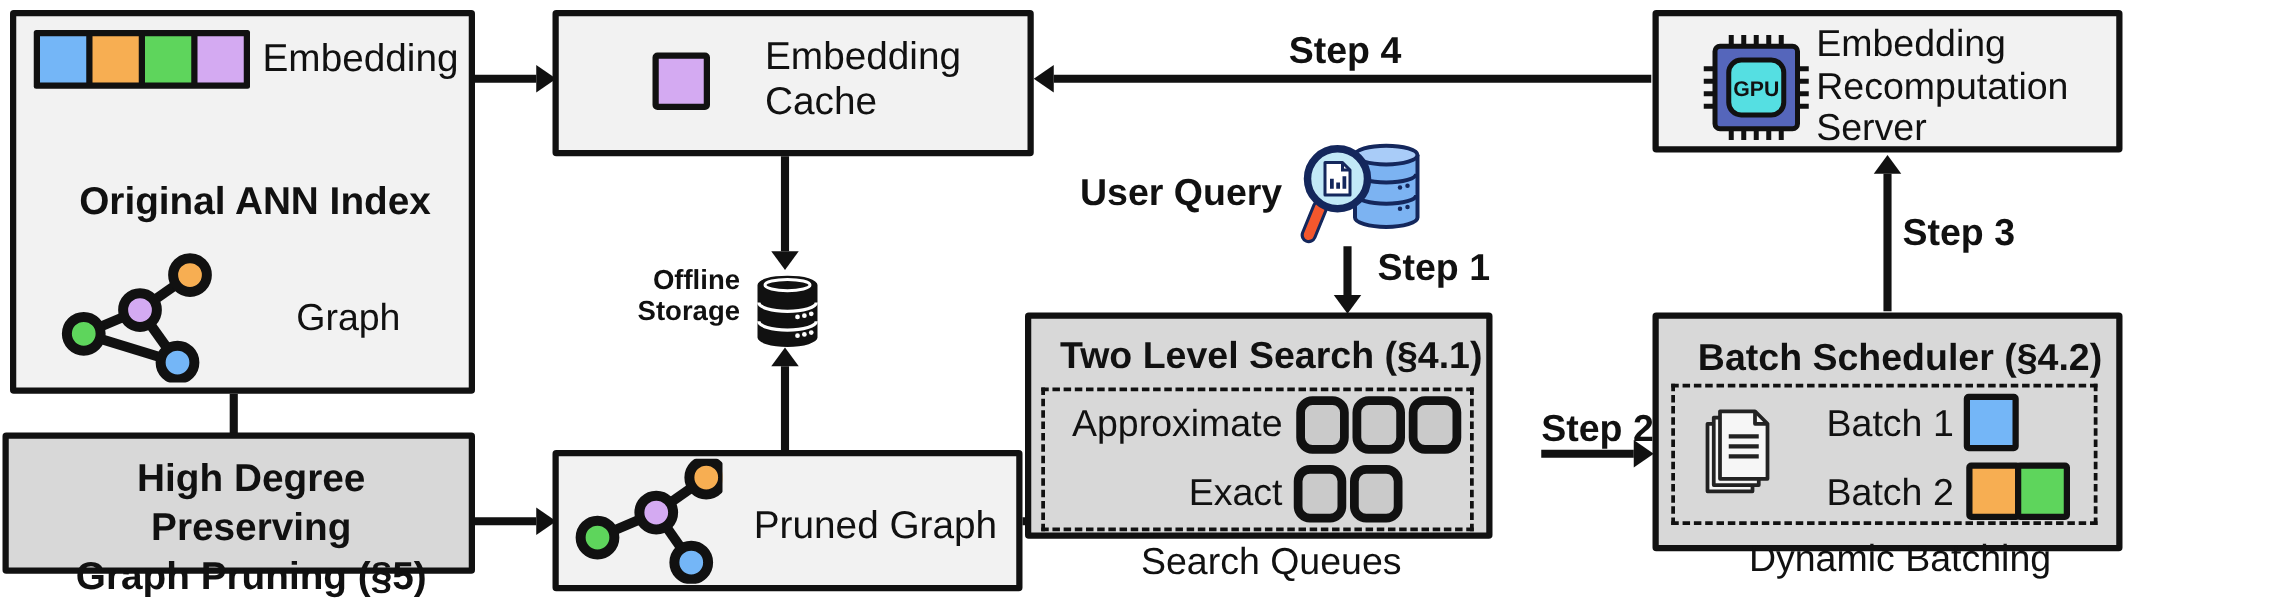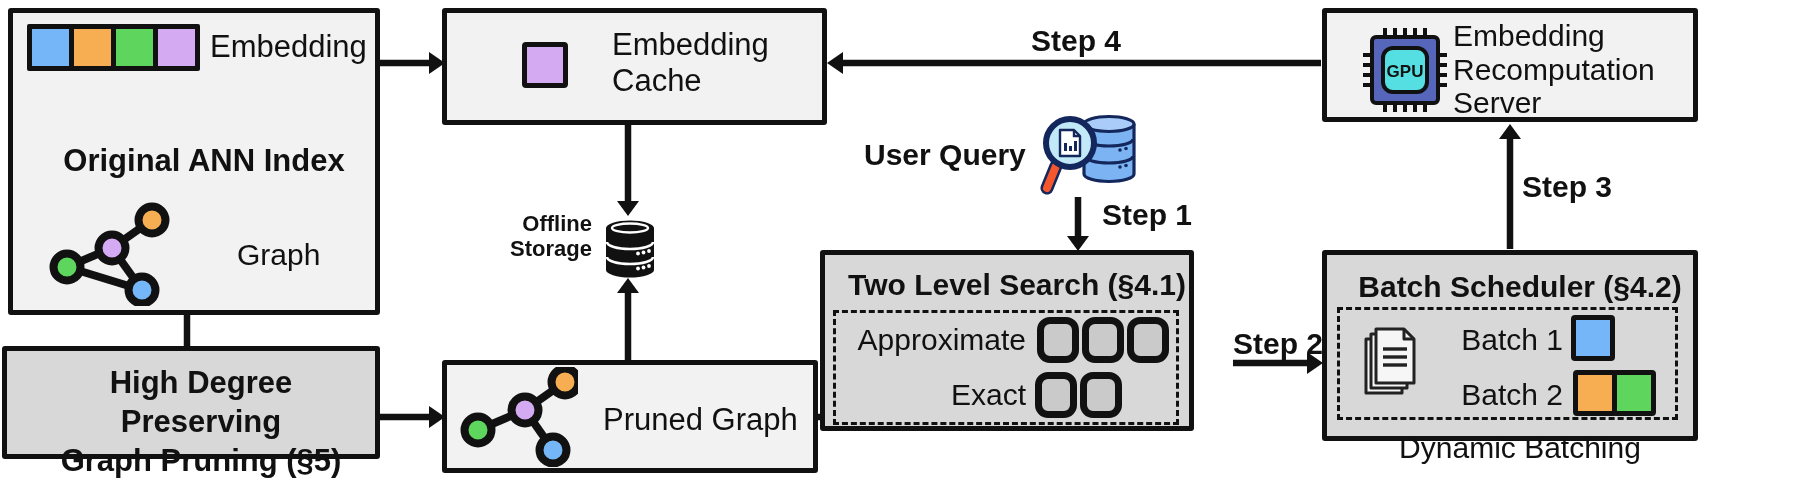--- a/index.html
+++ b/index.html
@@ -194,20 +194,21 @@
     <div class="abs qrow" style="left:212px;top:62px">
       <div class="qsq"></div>
       <div class="qsq"></div>
       <div class="qsq"></div>
     </div>
     <div class="abs t30 rt" style="left:97px;top:123px;width:104px">Exact</div>
     <div class="abs qrow" style="left:210px;top:117px">
       <div class="qsq"></div>
       <div class="qsq"></div>
     </div>
+    <div class="abs t30 ctr" style="top:178px">Search Queues</div>
   </div>
 
   <div class="box dark" style="left:1322px;top:250px;width:376px;height:191px">
     <div class="abs t30 b ctr" style="top:15px">Batch Scheduler (§4.2)</div>
     <div class="dashed" style="left:10px;top:52px;width:341px;height:113px"></div>
     <svg class="abs" style="left:31px;top:70px" width="68" height="76" viewBox="0 0 68 76">
       <g stroke="#222" stroke-width="3" fill="var(--page)" stroke-linejoin="round">
         <path d="M8,14 h36 v54 h-36 z"></path>
         <path d="M13,9 h36 v54 h-36 z"></path>
         <path d="M18,4 h28 l10,10 v44 h-38 z"></path>

